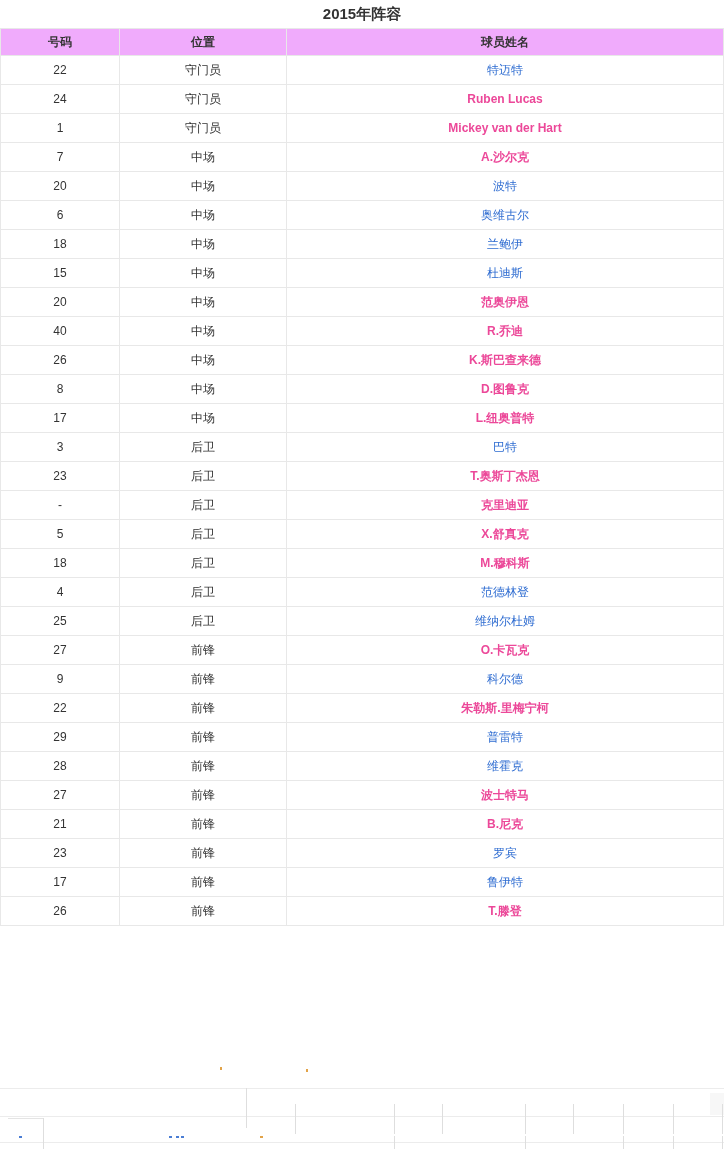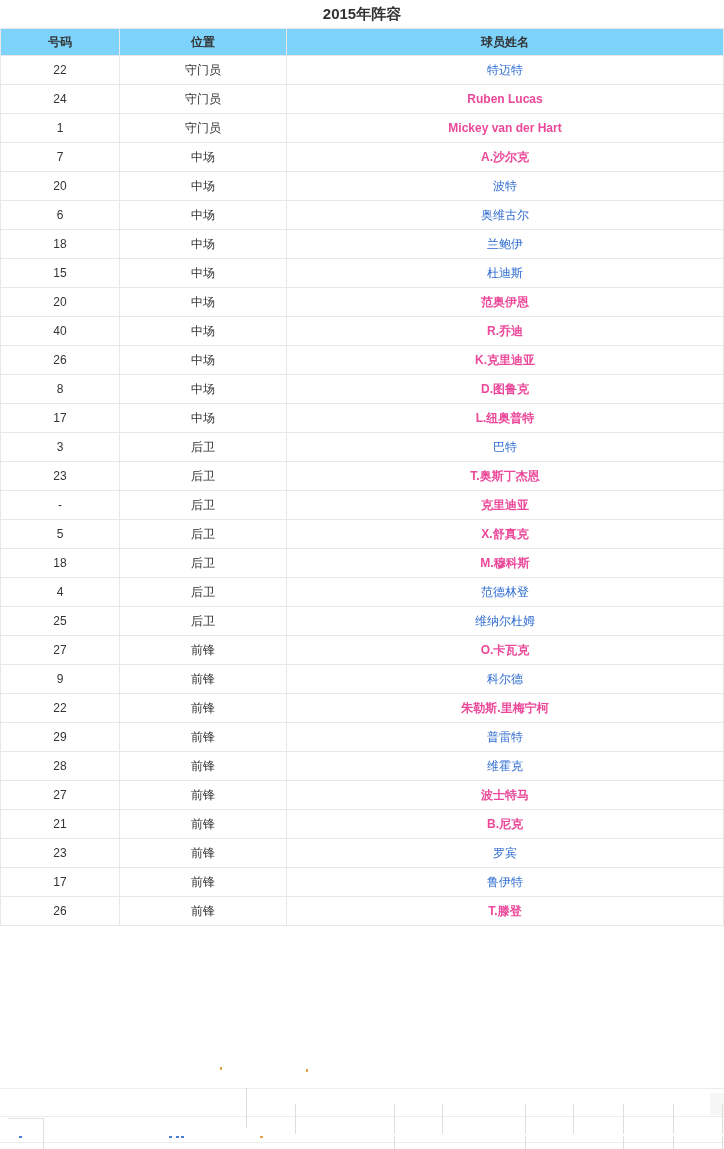--- a/index.html
+++ b/index.html
@@ -13,21 +13,21 @@
   }
   table.roster{
     width:724px;border-collapse:collapse;table-layout:fixed;
     font-size:12px;color:#333;
   }
   table.roster th, table.roster td{
     border:1px solid #e8e8e8;text-align:center;padding:0;
     overflow:hidden;white-space:nowrap;
   }
   table.roster thead th{
-    background:#7dd3fc;font-weight:bold;height:26px;font-size:12px;
+    background:#f0abfc;font-weight:bold;height:26px;font-size:12px;
   }
   table.roster tbody td{height:28px;font-weight:normal;}
   .col-no{width:118px;}
   .col-pos{width:166px;}
   .name-link{color:#2e6cd1;cursor:pointer;}
   .name-plain{color:#ec4899;font-weight:bold;}
 
   
   .artifacts{position:absolute;left:0;top:1041px;width:724px;height:108px;}
   .artifacts div{position:absolute;}
@@ -129,21 +129,21 @@
     <td class="c-pos">中场</td>
     <td class="c-name">
       <span class="name-plain">R.乔迪</span>
     </td>
   </tr>
 
   <tr>
     <td class="c-no">26</td>
     <td class="c-pos">中场</td>
     <td class="c-name">
-      <span class="name-plain">K.克里迪亚</span>
+      <span class="name-plain">K.斯巴查来德</span>
     </td>
   </tr>
 
   <tr>
     <td class="c-no">8</td>
     <td class="c-pos">中场</td>
     <td class="c-name">
       <span class="name-plain">D.图鲁克</span>
     </td>
   </tr>

